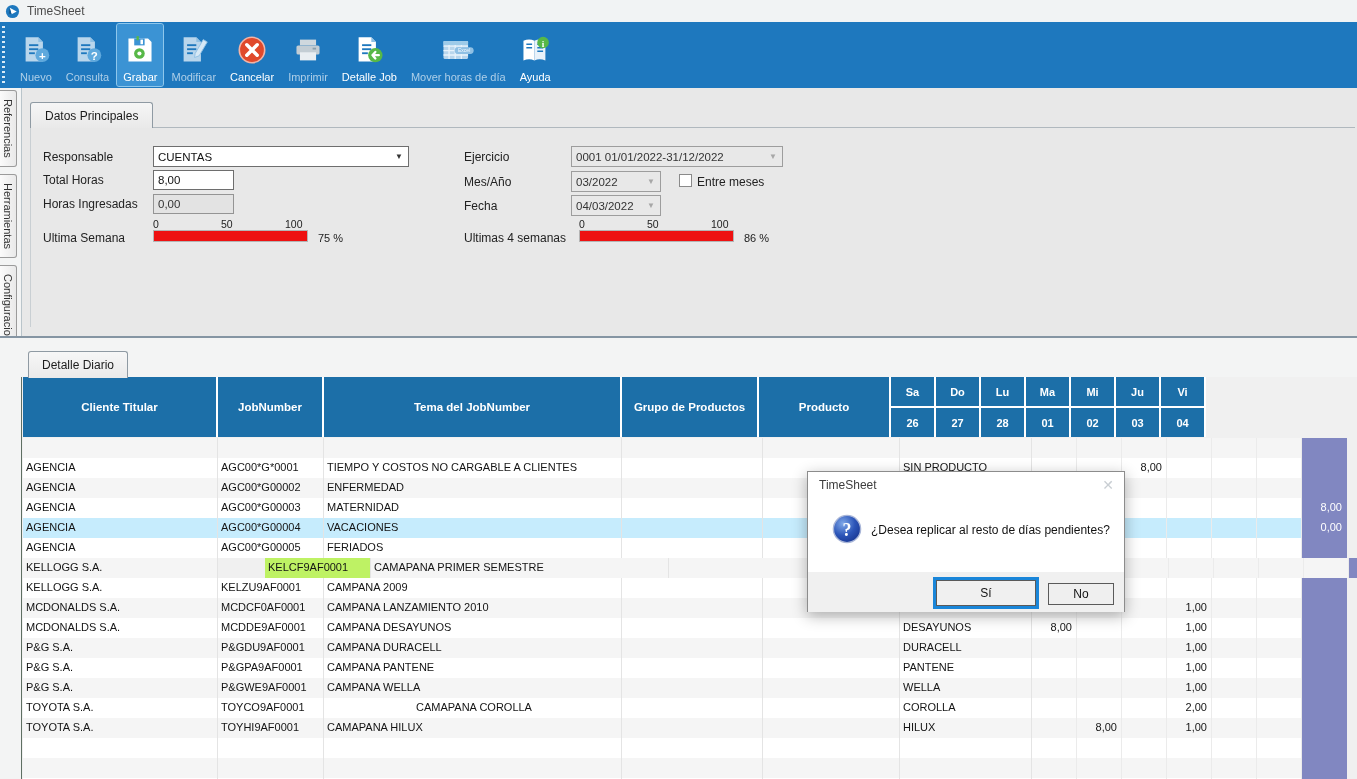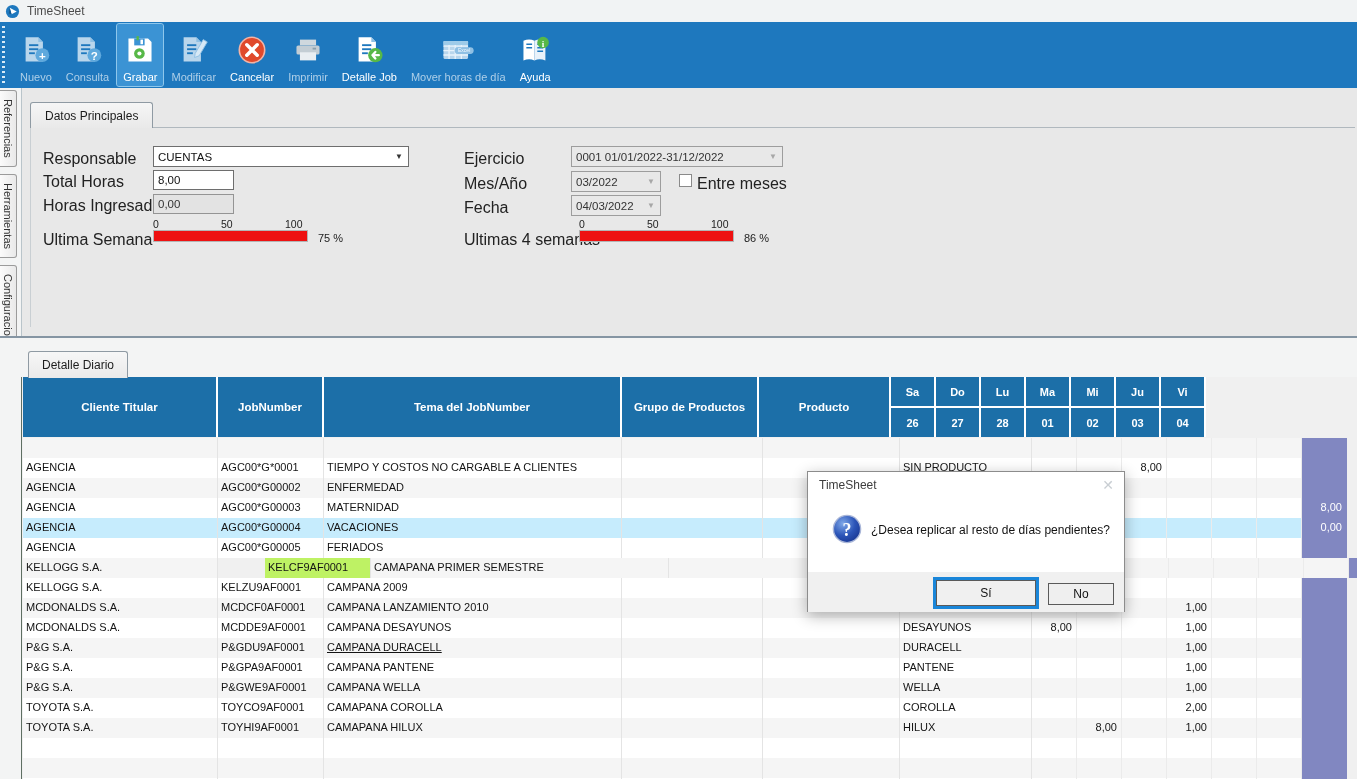--- a/index.html
+++ b/index.html
@@ -36,21 +36,21 @@
   
   .upper { position:absolute; left:21px; top:88px; width:1336px; height:248px;
     background:#e8e8e8; border-left:1px solid #b9c4ca; }
   .tab-main { position:absolute; left:8px; top:14px; height:26px; padding:0 14px;
     background:linear-gradient(#f6f6f6,#e9e9e9); border:1px solid #8f9aa3; border-bottom:none;
     border-radius:3px 3px 0 0; font-size:12px; color:#1c1c1c; display:flex; align-items:center;
     z-index:2; }
   .groupbox { position:absolute; left:8px; top:39px; right:2px; height:200px;
     border-top:1px solid #b0b8be; border-left:1px solid #c9cfd3; }
 
-  .flabel { position:absolute; font-size:16px; color:#222; white-space:nowrap; }
+  .flabel { position:absolute; font-size:12px; color:#222; white-space:nowrap; }
   .field { position:absolute; font-size:11.5px; color:#111; background:#fff;
     border:1px solid #6e6e6e; display:flex; align-items:center; padding-left:4px; }
   .field.readonly { background:#e3e3e3; border-color:#949494; color:#333; }
   .combo .arrow { margin-left:auto; margin-right:5px; font-size:8px; color:#333; }
   .combo.disabled { background:#e8e8e8; border-color:#9d9d9d; color:#333; }
   .combo.disabled .arrow { color:#a7a7a7; }
   .checkbox { position:absolute; width:13px; height:13px; background:#fff;
     border:1px solid #8a8a8a; }
   .scale { position:absolute; font-size:10.5px; color:#222; width:155px; }
   .scale span { position:absolute; top:0; }
@@ -496,21 +496,21 @@
           <div class="dcell" style="width: 45px; background: rgb(255, 255, 255);"></div>
           <div class="dcell" style="width: 45px; background: rgb(255, 255, 255);"></div>
           <div class="dcell" style="width: 45px; background: rgb(255, 255, 255);">1,00</div>
           <div class="dcell" style="width: 45px; background: rgb(255, 255, 255);"></div>
           <div class="dcell" style="width: 45px; background: rgb(255, 255, 255);"></div>
           <div class="dcell vi" style="width: 45px;"></div>
         </div>
         <div class="trow">
           <div class="tcell" style="width: 195px; background: rgb(245, 245, 245);">P&amp;G S.A.</div>
           <div class="tcell" style="width: 106px; background: rgb(245, 245, 245);">P&amp;GDU9AF0001</div>
-          <div class="tcell" style="width: 298px; background: rgb(245, 245, 245); text-decoration: underline;">CAMPANA DURACELL</div>
+          <div class="tcell" style="width: 298px; background: rgb(245, 245, 245);">CAMPANA DURACELL</div>
           <div class="tcell" style="width: 141px; background: rgb(245, 245, 245);"></div>
           <div class="tcell" style="width: 137px; background: rgb(245, 245, 245);"></div>
           <div class="tcell" style="width: 132px; background: rgb(245, 245, 245);">DURACELL</div>
           <div class="dcell" style="width: 45px; background: rgb(245, 245, 245);"></div>
           <div class="dcell" style="width: 45px; background: rgb(245, 245, 245);"></div>
           <div class="dcell" style="width: 45px; background: rgb(245, 245, 245);"></div>
           <div class="dcell" style="width: 45px; background: rgb(245, 245, 245);">1,00</div>
           <div class="dcell" style="width: 45px; background: rgb(245, 245, 245);"></div>
           <div class="dcell" style="width: 45px; background: rgb(245, 245, 245);"></div>
           <div class="dcell vi" style="width: 45px;"></div>
@@ -541,21 +541,21 @@
           <div class="dcell" style="width: 45px; background: rgb(245, 245, 245);"></div>
           <div class="dcell" style="width: 45px; background: rgb(245, 245, 245);"></div>
           <div class="dcell" style="width: 45px; background: rgb(245, 245, 245);">1,00</div>
           <div class="dcell" style="width: 45px; background: rgb(245, 245, 245);"></div>
           <div class="dcell" style="width: 45px; background: rgb(245, 245, 245);"></div>
           <div class="dcell vi" style="width: 45px;"></div>
         </div>
         <div class="trow">
           <div class="tcell" style="width: 195px; background: rgb(255, 255, 255);">TOYOTA S.A.</div>
           <div class="tcell" style="width: 106px; background: rgb(255, 255, 255);">TOYCO9AF0001</div>
-          <div class="tcell" style="width: 298px; background: rgb(255, 255, 255);">CAMAPANA COROLLA</div>
+          <div class="tcell" style="width: 298px; background: rgb(255, 255, 255); text-align: center;">CAMAPANA COROLLA</div>
           <div class="tcell" style="width: 141px; background: rgb(255, 255, 255);"></div>
           <div class="tcell" style="width: 137px; background: rgb(255, 255, 255);"></div>
           <div class="tcell" style="width: 132px; background: rgb(255, 255, 255);">COROLLA</div>
           <div class="dcell" style="width: 45px; background: rgb(255, 255, 255);"></div>
           <div class="dcell" style="width: 45px; background: rgb(255, 255, 255);"></div>
           <div class="dcell" style="width: 45px; background: rgb(255, 255, 255);"></div>
           <div class="dcell" style="width: 45px; background: rgb(255, 255, 255);">2,00</div>
           <div class="dcell" style="width: 45px; background: rgb(255, 255, 255);"></div>
           <div class="dcell" style="width: 45px; background: rgb(255, 255, 255);"></div>
           <div class="dcell vi" style="width: 45px;"></div>

